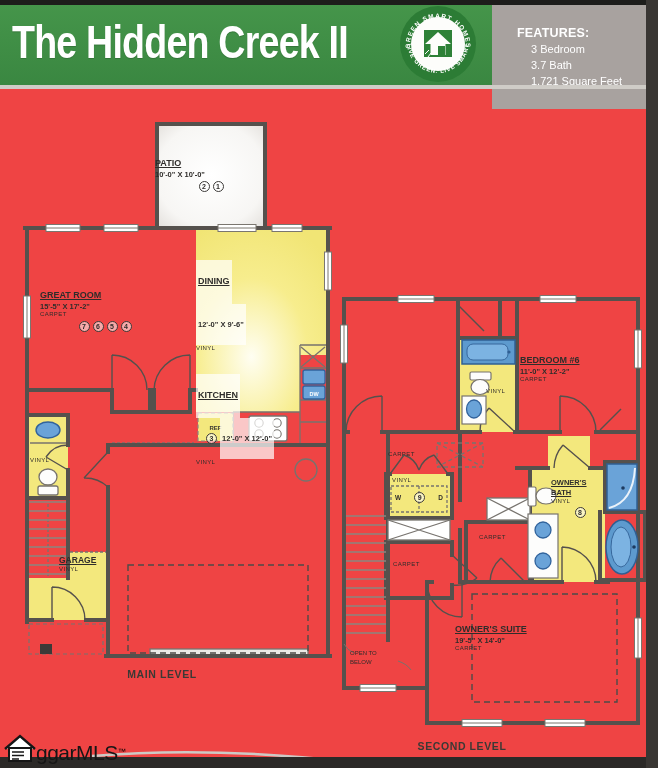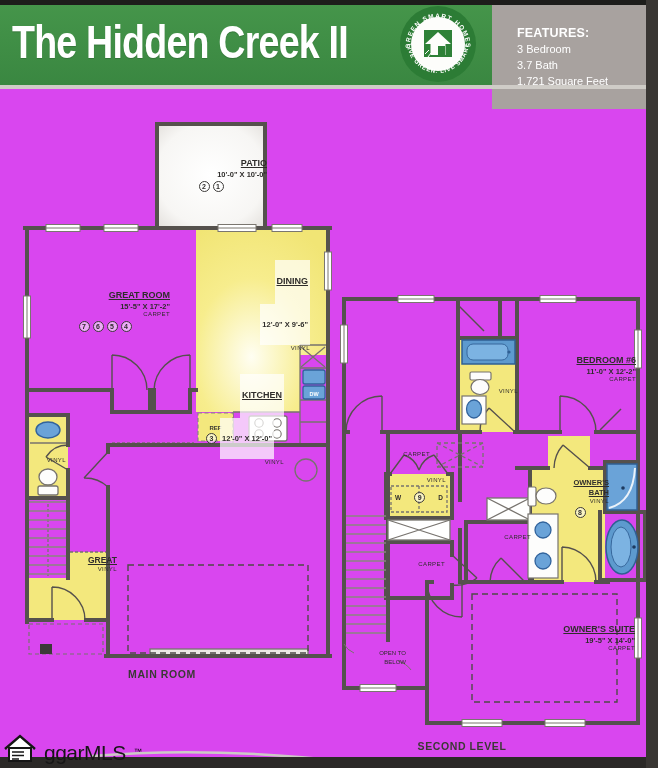--- a/index.html
+++ b/index.html
@@ -1,54 +1,54 @@
 <!DOCTYPE html>
 <html><head>
 <meta charset="utf-8">
 <style>
   html,body{margin:0;padding:0;background:#fff;}
-  #shot{position:relative;width:658px;height:768px;background:#d946ef;overflow:hidden;
+  #shot{position:relative;width:658px;height:768px;background:#ef4444;overflow:hidden;
         font-family:"Liberation Sans",sans-serif;}
   .abs{position:absolute;}
   
   #banner{position:absolute;left:0;top:5px;width:492px;height:80px;
           background:linear-gradient(#45954a,#3a8741);z-index:2;}
   #title{position:absolute;left:12px;top:14px;font-size:47px;font-weight:bold;color:#fff;
          white-space:nowrap;transform:scaleX(.8);transform-origin:left center;
          text-shadow:0 1px 1px rgba(0,0,0,.18);letter-spacing:-1px;z-index:3;}
   #features{position:absolute;left:492px;top:5px;width:154px;height:80px;background:#a8a29f;
             color:#fff;z-index:2;padding:12px;}
   #features .fh{font-size:12.5px;font-weight:bold;margin:9px 0 2px 13px;letter-spacing:.2px;}
-  #features .fi{font-size:11px;margin:1px 0 0 13px;line-height:1.35;}
+  #features .fi{font-size:11px;margin:1px 0 0 27px;line-height:1.35;}
   #hdrline{position:absolute;left:0;top:85px;width:646px;height:4px;background:#cfccc7;z-index:2;}
   #logo{position:absolute;left:398px;top:4px;z-index:4;}
   
   #stripTop{position:absolute;left:0;top:0;width:658px;height:5px;background:#1d1d1b;z-index:5;}
   #stripRight{position:absolute;right:0;top:0;width:12px;height:768px;background:#393633;z-index:5;}
   #stripBottom{position:absolute;left:0;top:757px;width:658px;height:11px;background:#2b2927;z-index:4;}
   
-  .rlabel{position:absolute;text-align:right;color:#2f2d2b;z-index:3;line-height:1.3;}
+  .rlabel{position:absolute;text-align:left;color:#2f2d2b;z-index:3;line-height:1.3;}
   .rname{font-weight:bold;font-size:9px;text-decoration:underline;display:block;white-space:nowrap;}
   .rdims{font-size:7.5px;font-weight:bold;display:block;white-space:nowrap;}
   .rfloor{font-size:6px;display:block;letter-spacing:.4px;}
   .onyellow .rdims,.onyellow .rname{background:rgba(255,255,255,.7);display:inline-block;padding:16px 2px;}
   .mks{display:flex;gap:3px;justify-content:center;margin-top:2px;}
   .mk{width:11px;height:11px;border:1px solid #3c3a38;border-radius:50%;font-size:7px;
       display:inline-flex;align-items:center;justify-content:center;background:rgba(255,255,255,.55);
       font-weight:bold;color:#2f2d2b;box-sizing:border-box;}
   .krow{display:flex;gap:3px;justify-content:center;align-items:center;}
   .small .rname{font-size:7.5px;}
   .tiny{font-size:6px;color:#2f2d2b;}
   .caption{position:absolute;font-size:10.5px;font-weight:bold;color:#3b3935;letter-spacing:.6px;
            z-index:3;text-align:center;}
   #wdrow{position:absolute;left:395px;top:492px;width:48px;display:flex;justify-content:space-between;
          align-items:center;z-index:3;font-size:6.5px;font-weight:bold;color:#2f2d2b;}
   #openlbl{line-height:1.45;}
   
-  #mlslogo{position:absolute;left:2px;top:733px;display:flex;align-items:flex-end;z-index:6;gap:8px;}
+  #mlslogo{position:absolute;left:2px;top:733px;display:flex;align-items:flex-end;z-index:6;}
   #mlstext{font-size:21px;color:#161616;letter-spacing:-.5px;margin-left:-2px;font-weight:500;}
   #mlstm{font-size:8px;vertical-align:top;position:relative;top:-9px;}
   svg{display:block;}
 </style>
 </head>
 <body>
 
 <div id="shot">
 
   <div id="banner"></div>
@@ -300,26 +300,26 @@
       <span class="rdims">12'-0" X 12'-0"</span>
     </span>
     <span class="rfloor">VINYL</span>
   </div>
 
   <div class="rlabel" style="left:30px;top:457px;width:36px">
     <span class="rfloor">VINYL</span>
   </div>
 
   <div class="rlabel" style="left:59px;top:555px;width:58px">
-    <span class="rname" style="font-size:8.5px">GREAT</span>
-    <span class="rfloor">VINYL</span>
-  </div>
-
-
-  <div class="caption" style="left:82px;top:668px;width:160px">MAIN ROOM</div>
+    <span class="rname" style="font-size:8.5px">GARAGE</span>
+    <span class="rfloor">VINYL</span>
+  </div>
+
+
+  <div class="caption" style="left:82px;top:668px;width:160px">MAIN LEVEL</div>
 
 
   <div class="rlabel" style="left:520px;top:355px;width:116px">
     <span class="rname">BEDROOM #6</span>
     <span class="rdims">11'-0" X 12'-2"</span>
     <span class="rfloor">CARPET</span>
   </div>
 
   <div class="rlabel" style="left:486px;top:388px;width:32px">
     <span class="rfloor">VINYL</span>

